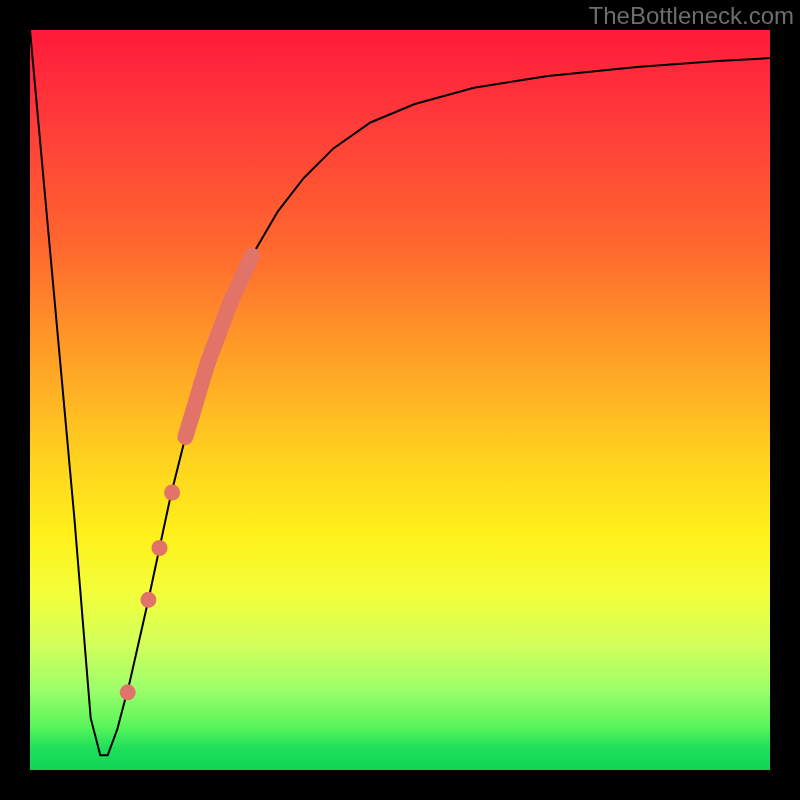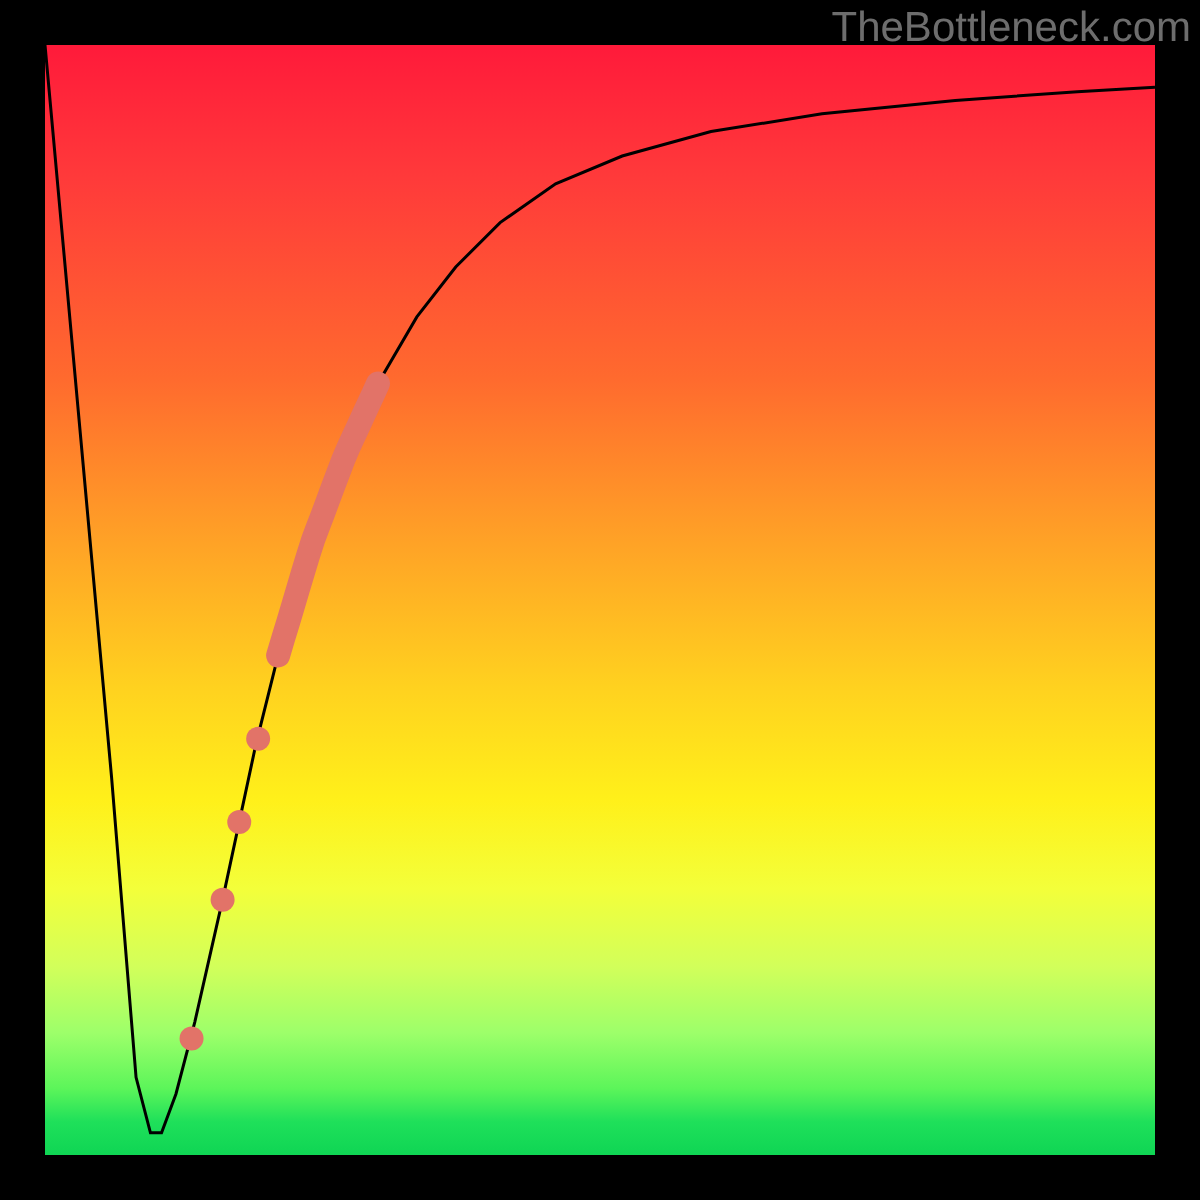--- a/index.html
+++ b/index.html
@@ -48,21 +48,21 @@
     top: 30px;
     width: 740px;
     height: 740px;
     pointer-events: none;
   }
   .watermark {
     position: absolute;
     top: 2px;
     right: 6px;
     color: #6d6d6d;
-    font-size: 28px;
+    font-size: 24px;
     letter-spacing: 0px;
     user-select: none;
   }
 </style>
 </head>
 <body>
 
 <div class="frame">
   <div class="plot"></div>
 

